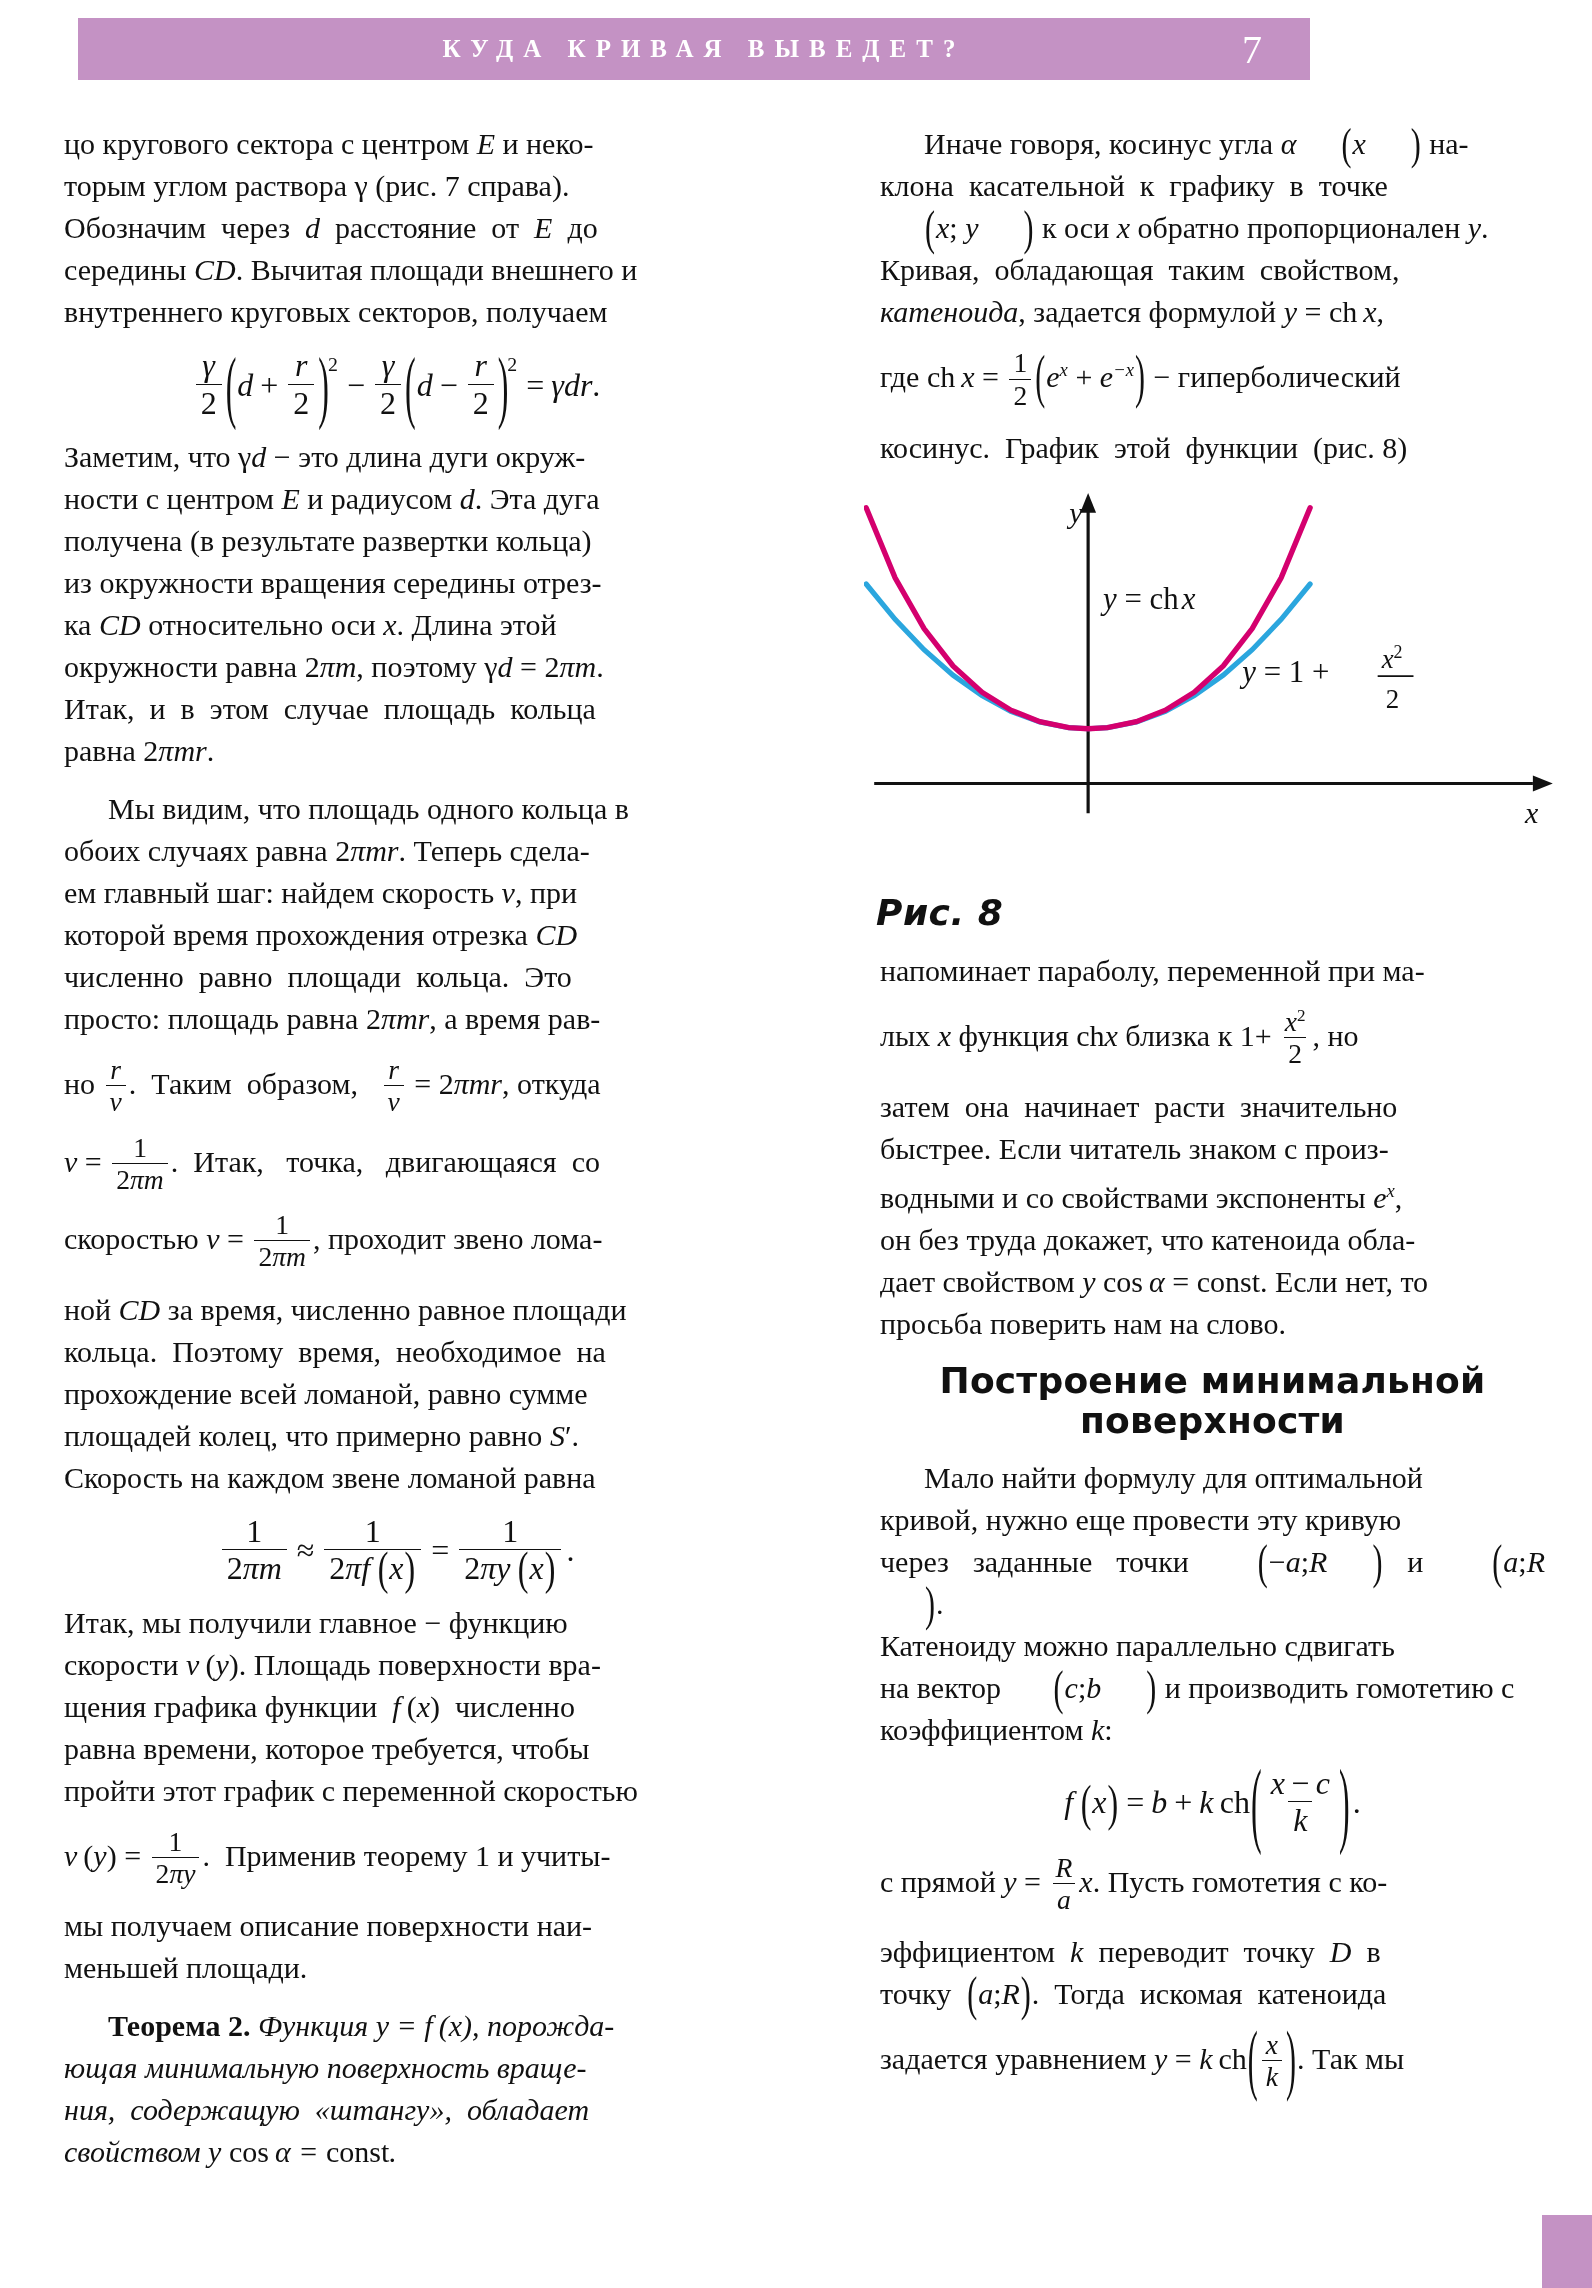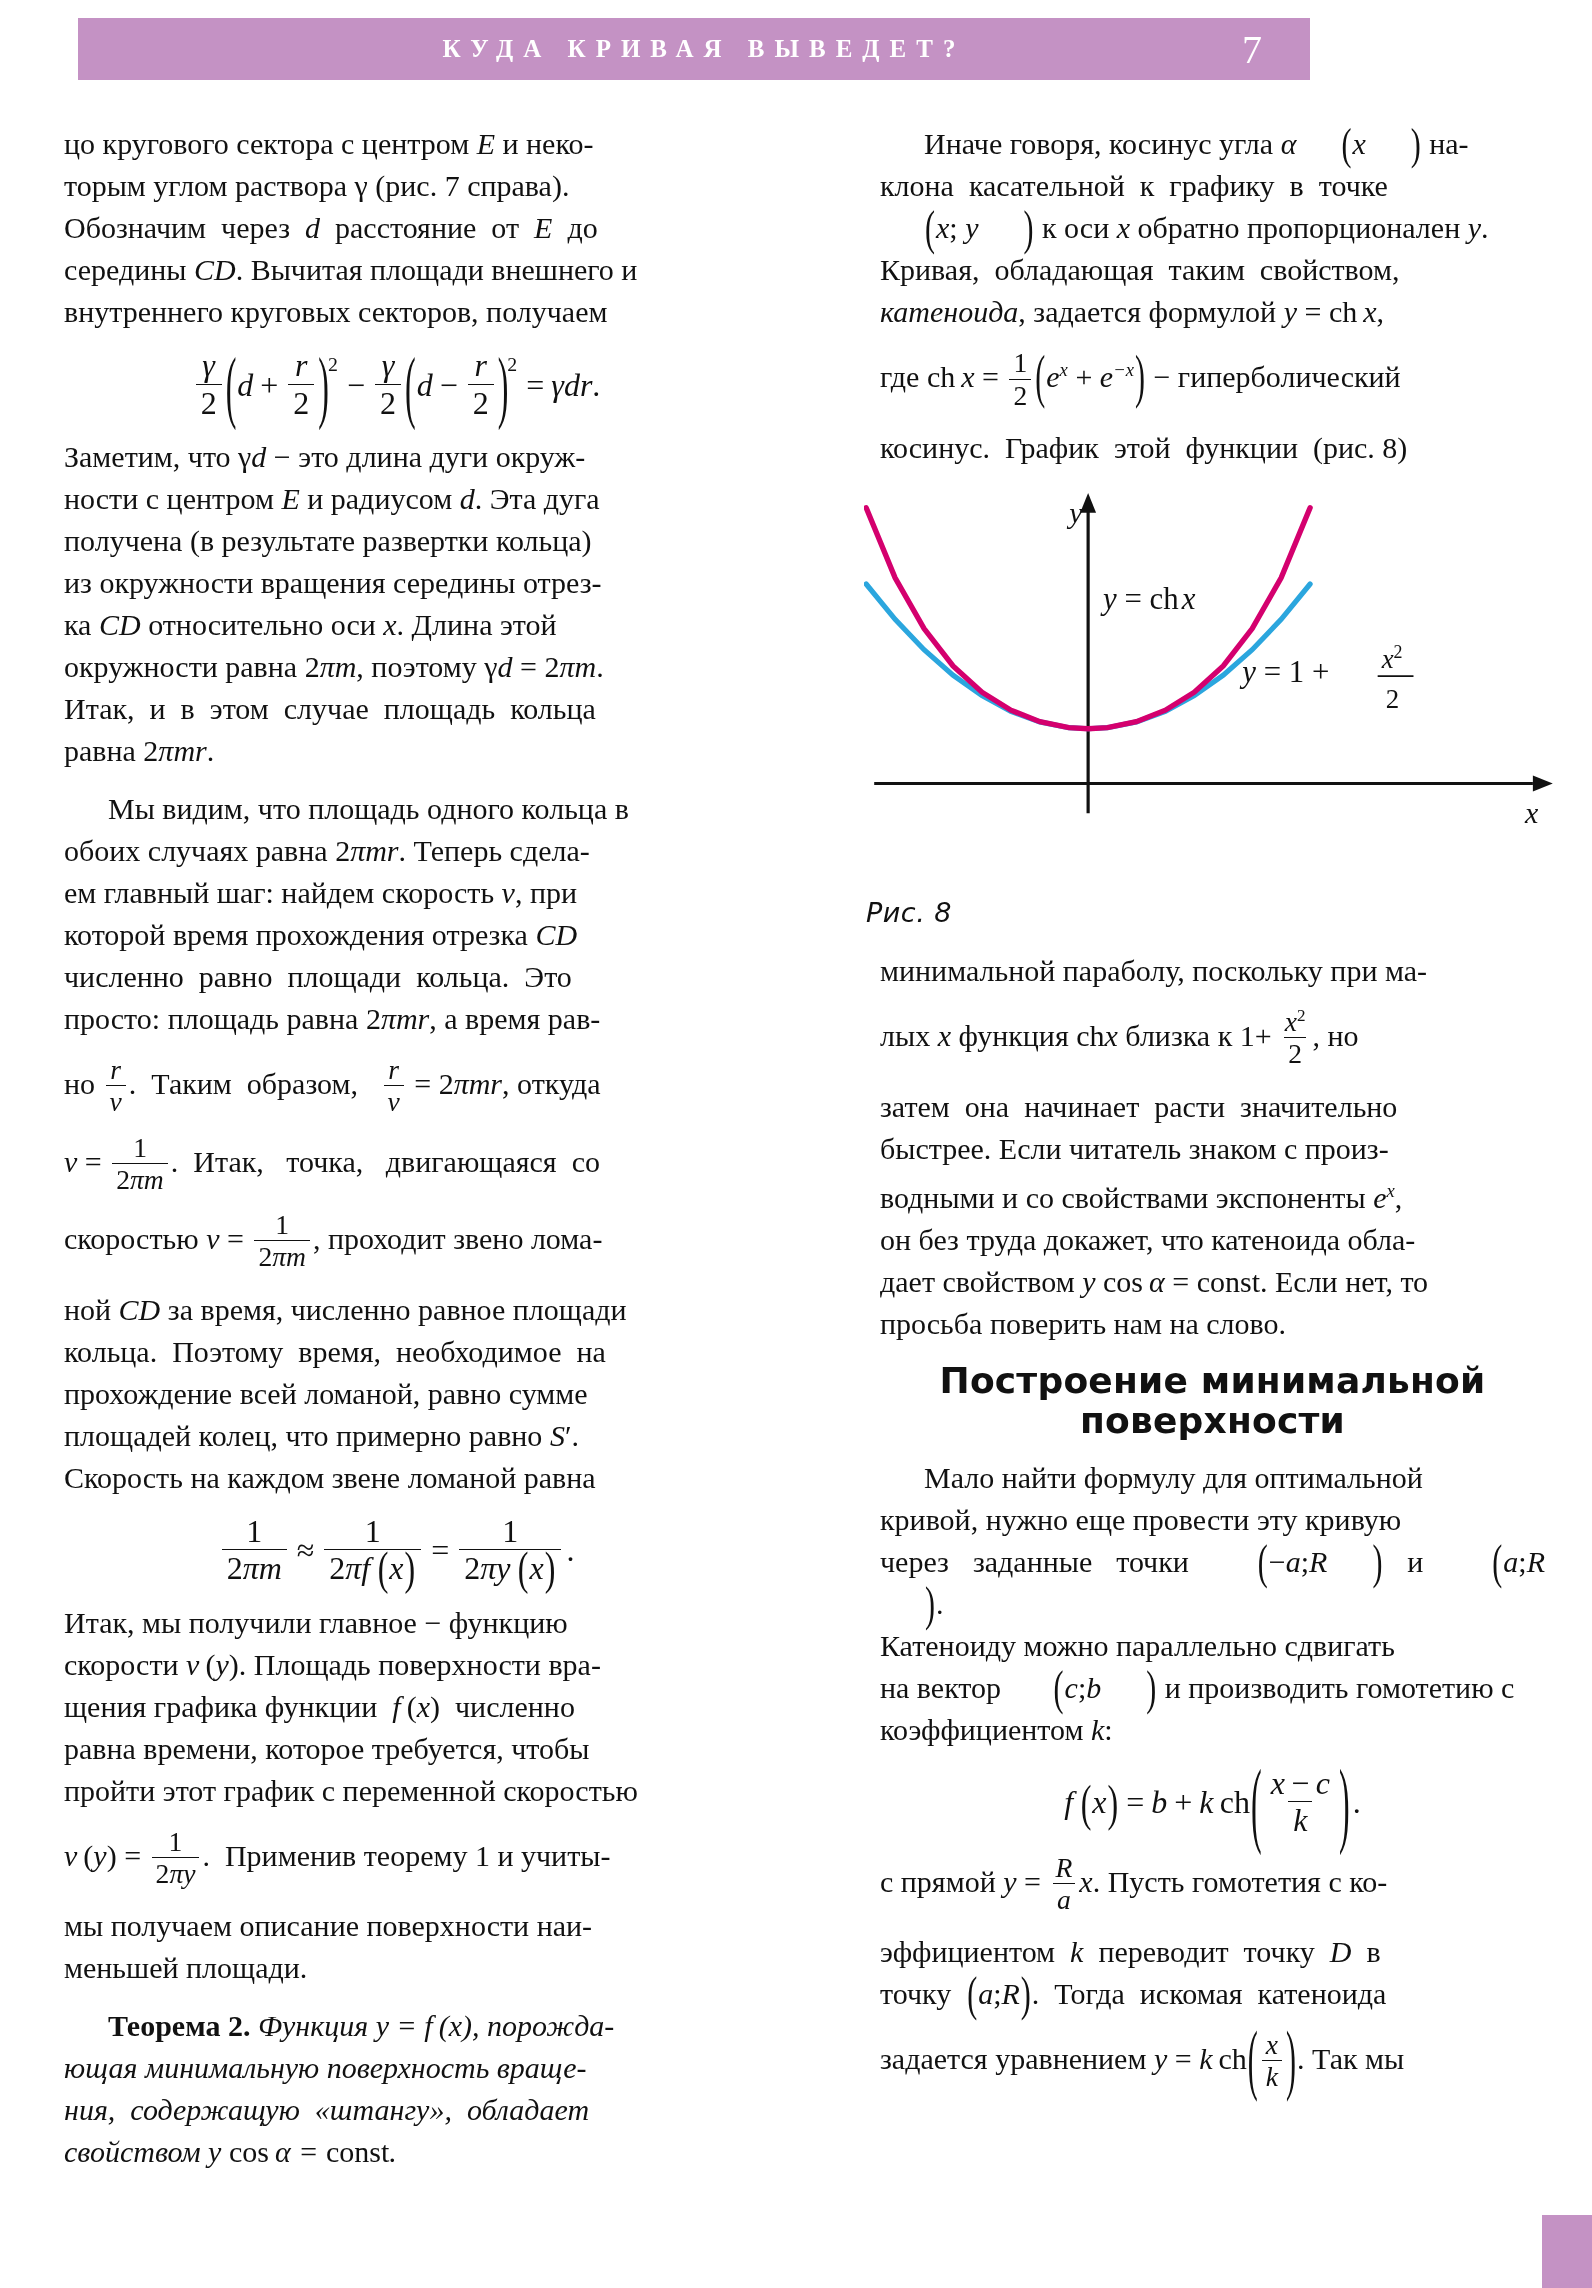--- a/index.html
+++ b/index.html
@@ -136,23 +136,24 @@
   .ifrac > .den { padding: 1px 4px 0 4px; border-top: 1.6px solid #111; }
 
   
   #figure-8 {
     margin: 6px 0 2px 0;
     width: 697px;
   }
   #fig-caption {
     font-family: "DejaVu Sans", "Liberation Sans", sans-serif;
     font-style: italic;
-    font-size: 27px;
-    margin: -4px 0 14px 2px;
+    font-size: 36px;
+    margin: -4px 0 14px 12px;
     letter-spacing: 0.5px;
+    font-weight: bold;
   }
 
   
   .section-head {
     font-family: "DejaVu Sans", "Liberation Sans", sans-serif;
     font-weight: 700;
     font-size: 36px;
     line-height: 40px;
     text-align: center;
     margin: 16px 0 6px 0;
@@ -300,21 +301,21 @@
             <tspan font-style="italic">y</tspan><tspan> = 1 + </tspan>
           </text>
           <text x="520" y="184" font-family="Liberation Serif, DejaVu Serif, serif" font-size="27" font-style="italic" fill="#111">x<tspan font-size="18" dy="-10" font-style="normal">2</tspan></text>
           <line x1="516" y1="192" x2="552" y2="192" stroke="#111" stroke-width="1.8"></line>
           <text x="524" y="224" font-family="Liberation Serif, DejaVu Serif, serif" font-size="27" fill="#111">2</text>
         </g>
       </svg>
     </div>
     <div id="fig-caption">Рис. 8</div>
 
-    <p>минимальной параболу, поскольку при ма-</p>
+    <p>напоминает параболу, переменной при ма-</p>
     <p>лых <i class="mvar">x</i> функция <span class="up">ch</span><i class="mvar">x</i> близка к 1+ <span class="ifrac">
           <span class="num"><i class="mvar">x</i><span class="supn">2</span></span>
           <span class="den">2</span>
         </span>, но</p>
     <p>затем&nbsp;&nbsp;она&nbsp;&nbsp;начинает&nbsp;&nbsp;расти&nbsp;&nbsp;значительно<br>быстрее.&nbsp;Если&nbsp;читатель&nbsp;знаком&nbsp;с&nbsp;произ-<br>водными и со свойствами экспоненты <i class="mvar">e</i><span class="sup">x</span>,<br>он&nbsp;без&nbsp;труда&nbsp;докажет,&nbsp;что&nbsp;катеноида&nbsp;обла-<br>дает свойством <i class="mvar">y</i> <span class="up">cos</span> <i class="mvar">α</i> = <span class="up">const</span>. Если нет, то<br>просьба поверить нам на слово.</p>
 
     <div class="section-head">Построение минимальной поверхности</div>
 
     <p class="indent">Мало найти формулу для оптимальной<br>кривой,&nbsp;нужно&nbsp;еще&nbsp;провести&nbsp;эту&nbsp;кривую<br>через&nbsp;&nbsp;заданные&nbsp;&nbsp;точки&nbsp;&nbsp;<span class="paren" style="--py:1.6">(</span>−<i class="mvar">a</i>;<i class="mvar">R</i><span class="paren" style="--py:1.6">)</span>&nbsp;&nbsp;и&nbsp;&nbsp;<span class="paren" style="--py:1.6">(</span><i class="mvar">a</i>;<i class="mvar">R</i><span class="paren" style="--py:1.6">)</span>.<br>Катеноиду&nbsp;можно&nbsp;параллельно&nbsp;сдвигать<br>на вектор <span class="paren" style="--py:1.6">(</span><i class="mvar">c</i>;<i class="mvar">b</i><span class="paren" style="--py:1.6">)</span> и производить гомотетию с<br>коэффициентом <i class="mvar">k</i>:</p>
 

